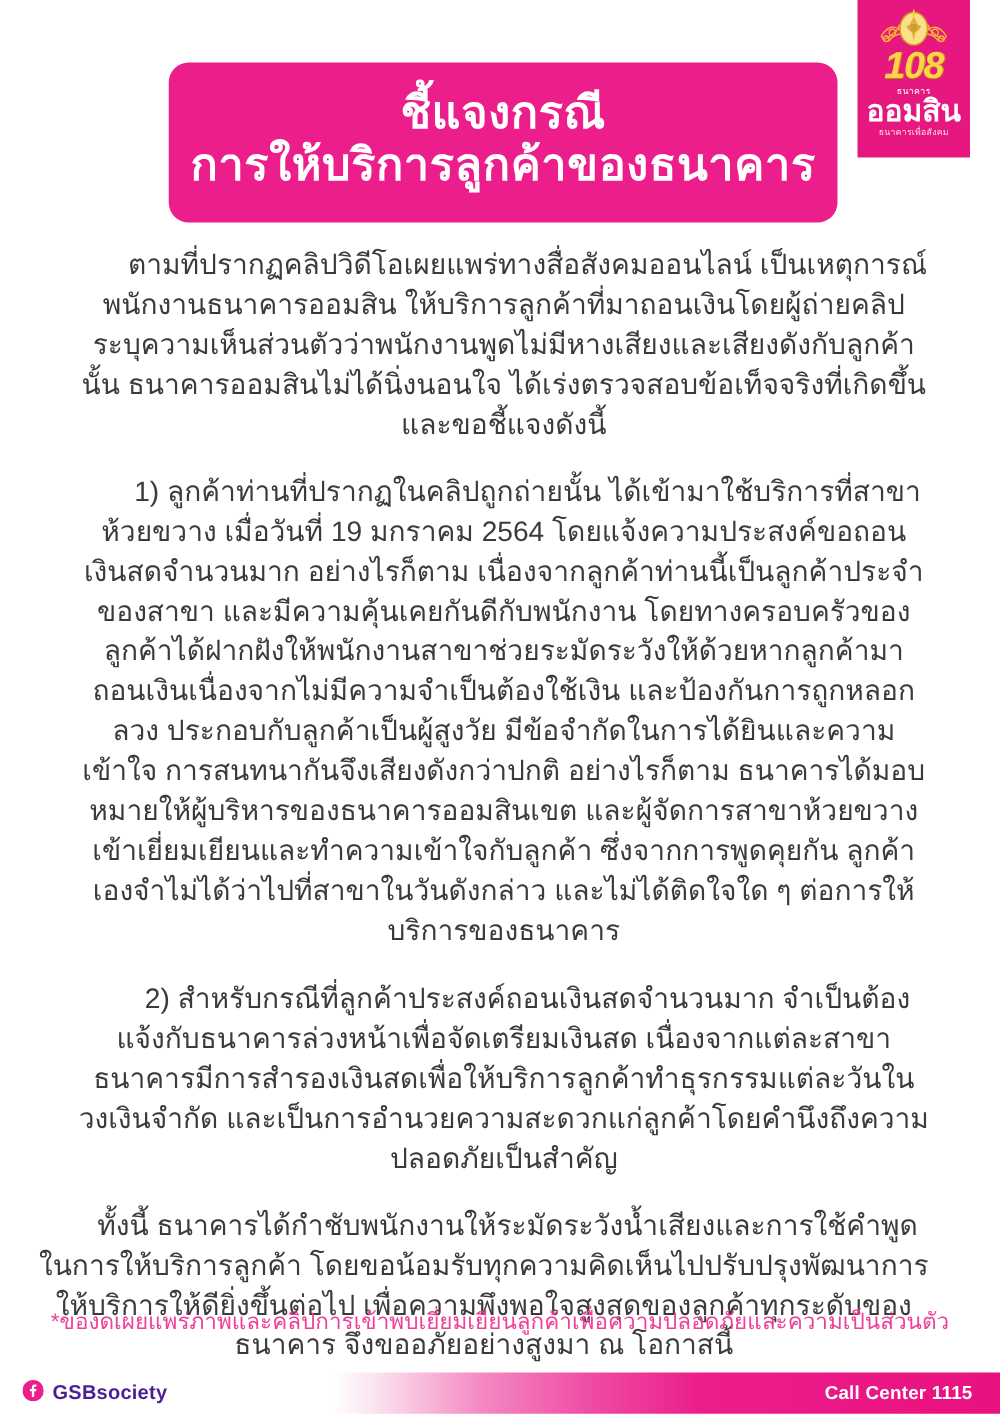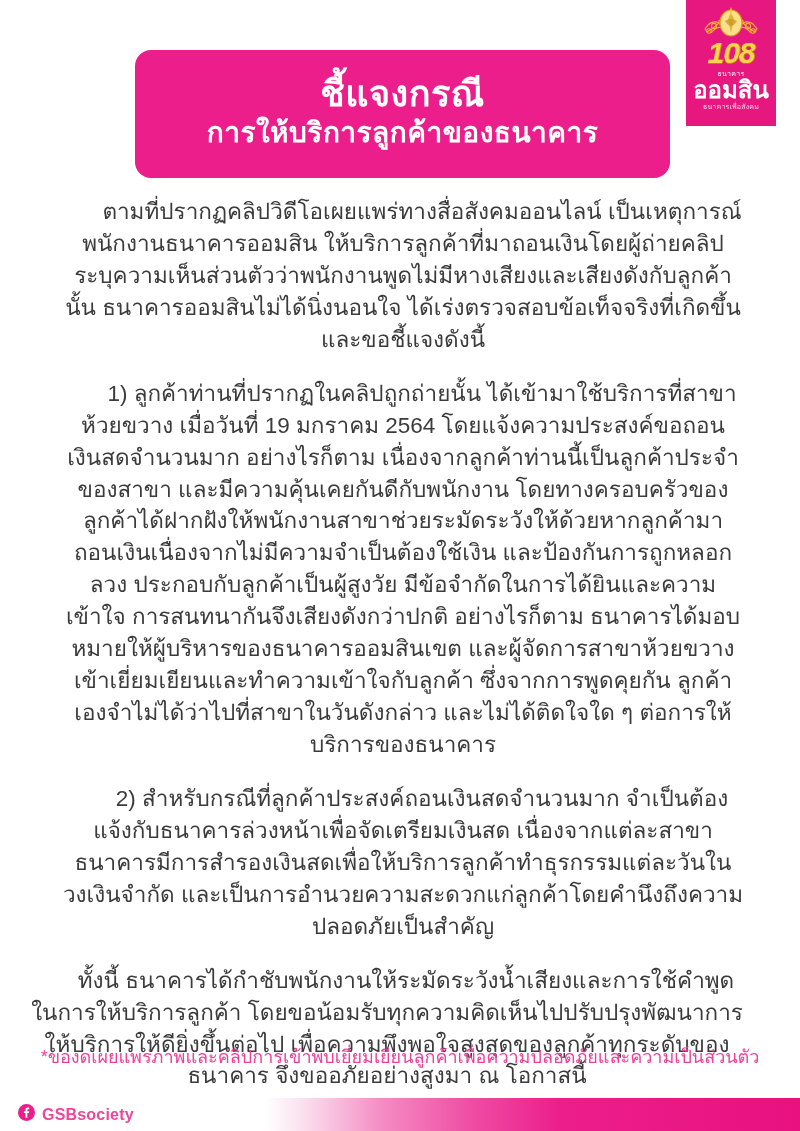--- a/index.html
+++ b/index.html
@@ -43,21 +43,21 @@
   .title-line1 {
     color: #ffffff;
     font-size: 36px;
     font-weight: bold;
     line-height: 1.18;
     letter-spacing: 0.5px;
     white-space: nowrap;
   }
   .title-line2 {
     color: #ffffff;
-    font-size: 28px;
+    font-size: 36px;
     font-weight: bold;
     line-height: 1.18;
     letter-spacing: 0.5px;
     text-align: left;
     white-space: nowrap;
   }
 
   
   .logo {
     position: absolute;
@@ -171,21 +171,21 @@
     position: absolute;
     left: 18px;
     top: 0;
     height: 33px;
     display: flex;
     align-items: center;
     gap: 7px;
   }
   .fb-icon { display: block; }
   .footer-brand {
-    color: #ec4899;
+    color: #4c1d95;
     font-size: 16px;
     font-weight: bold;
     line-height: 1;
     letter-spacing: 0.2px;
   }
   .footer-right {
     position: absolute;
     right: 22px;
     top: 0;
     height: 33px;
@@ -254,13 +254,16 @@
   <div class="footer-left">
     <span class="fb-icon">
       <svg width="17" height="17" viewBox="0 0 24 24" xmlns="http://www.w3.org/2000/svg" aria-hidden="true">
         <circle cx="12" cy="12" r="12" fill="#ec1e8c"></circle>
         <path d="M13.2 19.3v-6.5h2.2l.33-2.55h-2.53V8.62c0-.74.2-1.24 1.26-1.24h1.35V5.1c-.23-.03-1.03-.1-1.96-.1-1.94 0-3.27 1.18-3.27 3.36v1.89H8.35v2.55h2.23v6.5z" fill="#ffffff"></path>
       </svg>
     </span>
     <span class="footer-brand">GSBsociety</span>
   </div>
 
+  <div class="footer-right">
+    <span class="footer-call">Call Center 1115</span>
+  </div>
 </div>
 
 </body></html>

